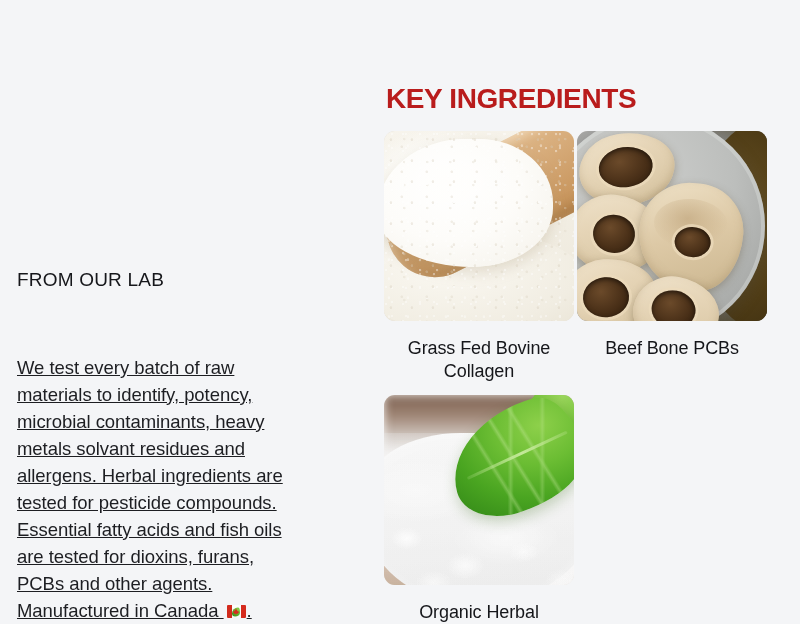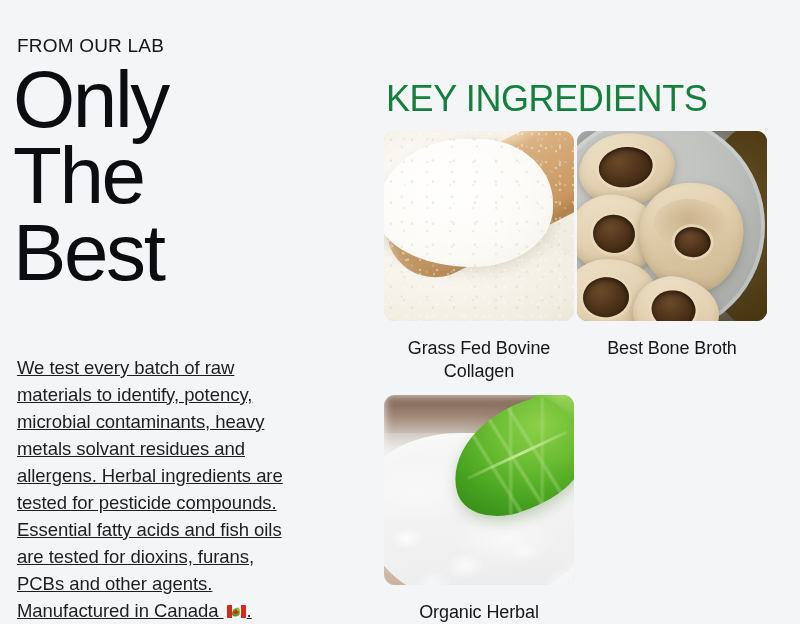--- a/index.html
+++ b/index.html
@@ -96,25 +96,25 @@
     color: #d52b1e;
   }
 
   
   .right-col {
     flex: 1 1 auto;
     padding: 8px 0 0 12px;
   }
 
   .section-title {
-    font-size: 36px;
+    font-size: 28px;
     line-height: 38px;
-    font-weight: 400;
+    font-weight: 700;
     letter-spacing: -0.4px;
-    color: #15803d;
+    color: #b91c1c;
     margin: 0 0 13px 2px;
   }
 
   .ingredient-grid {
     display: flex;
     flex-wrap: wrap;
     gap: 12px 3px;
     width: 395px;
   }
 
@@ -365,25 +365,20 @@
 </style>
 </head>
 <body>
 
 <div class="page">
 
   <div class="left-col">
 
     <div class="eyebrow">FROM OUR LAB</div>
 
-    <h1 class="headline">
-      <span class="headline-line">Only</span>
-      <span class="headline-line">The</span>
-      <span class="headline-line">Best</span>
-    </h1>
 
     <p class="body-copy">
       <span>We test every batch of raw materials to identify, potency, microbial contaminants, heavy metals solvant residues and allergens. Herbal ingredients are tested for pesticide compounds. Essential fatty acids and fish oils are tested for dioxins, furans, PCBs and other agents. Manufactured in Canada </span><span class="flag-ca"><svg class="leaf" viewBox="0 0 24 24" aria-hidden="true">
             <path fill="currentColor" d="M12 1.8l1.9 3.6c.2.4.6.5 1 .3l1.4-.7-.9 4.3c-.1.5.3.8.7.6l3-1.4-.6 1.6c-.1.3 0 .6.3.7l3.1 1.5-4.5 3.6c-.3.2-.4.5-.3.9l.4 1.4-4.3-.6c-.4-.1-.7.2-.7.6l.2 4.3h-1.4l.2-4.3c0-.4-.3-.7-.7-.6l-4.3.6.4-1.4c.1-.4 0-.7-.3-.9L2.1 12.3l3.1-1.5c.3-.1.4-.4.3-.7l-.6-1.6 3 1.4c.4.2.8-.1.7-.6l-.9-4.3 1.4.7c.4.2.8.1 1-.3L12 1.8z"></path>
           </svg></span><span>.</span>
     </p>
   </div>
 
   <div class="right-col">
 
@@ -418,21 +413,21 @@
                 <span class="marrow"></span>
               </div>
             <div class="bone b5">
                 <span class="marrow"></span>
               </div>
             <div class="bone b4">
                 <span class="marrow"></span>
               </div>
           </div>
         </div>
-        <div class="ingredient-label">Best Bone Broth</div>
+        <div class="ingredient-label">Beef Bone PCBs</div>
       </div>
 
       <div class="ingredient-card">
         <div class="ingredient-photo">
           <div class="art-stevia">
             <div class="stevia-bg"></div>
             <div class="stevia-bowl"></div>
             <div class="stevia-powder">
               <div class="stevia-lumps"></div>
             </div>

